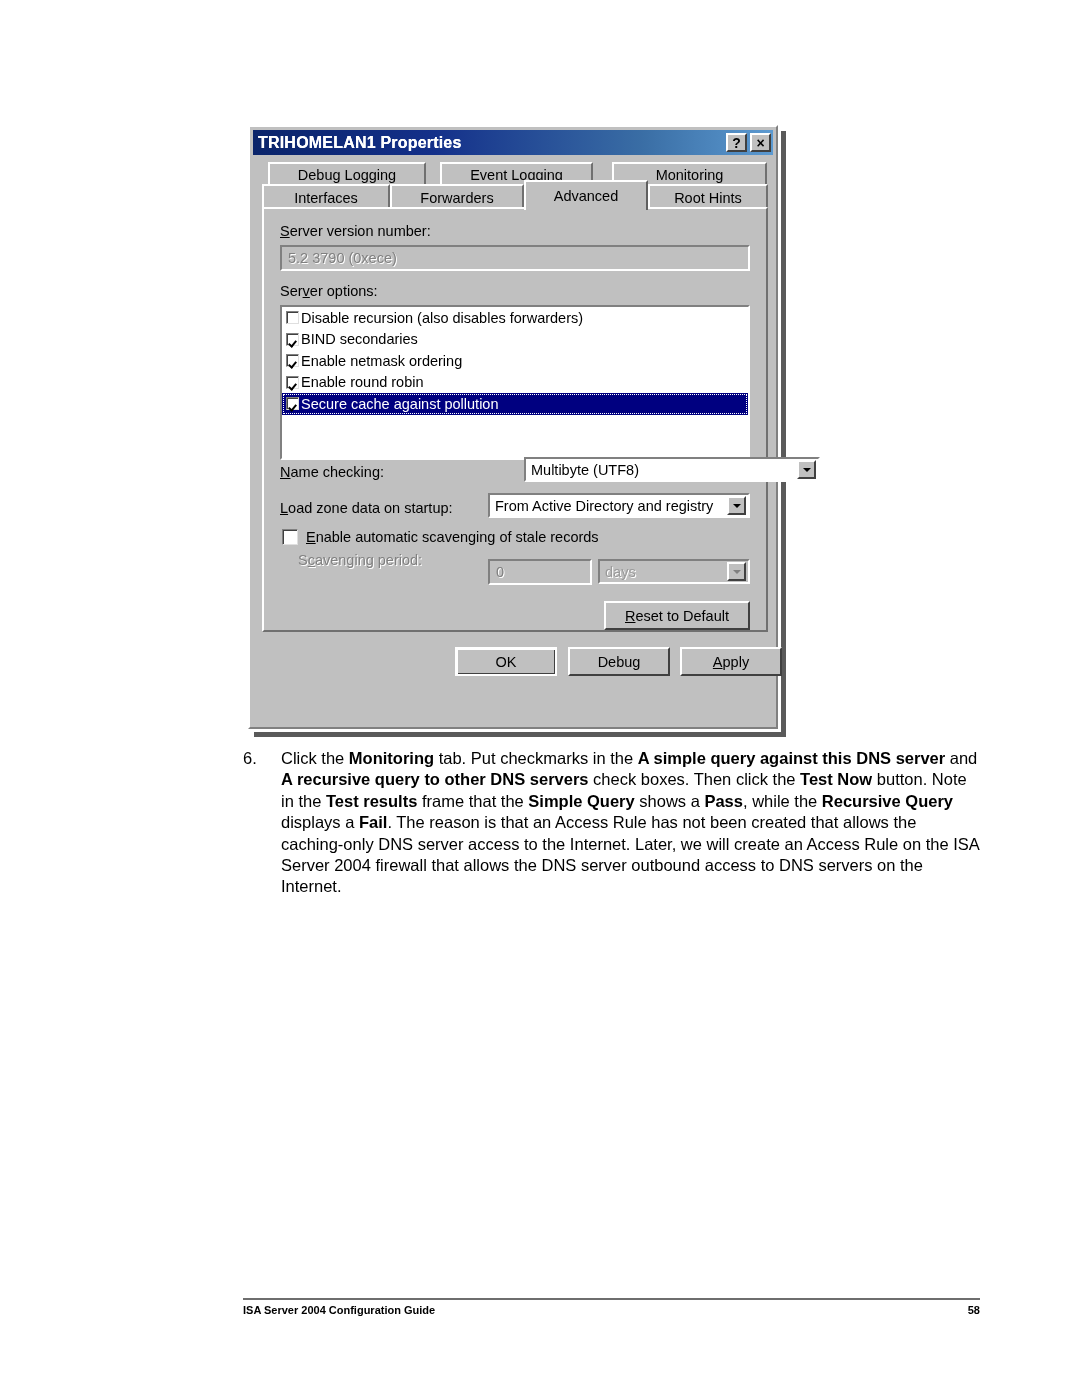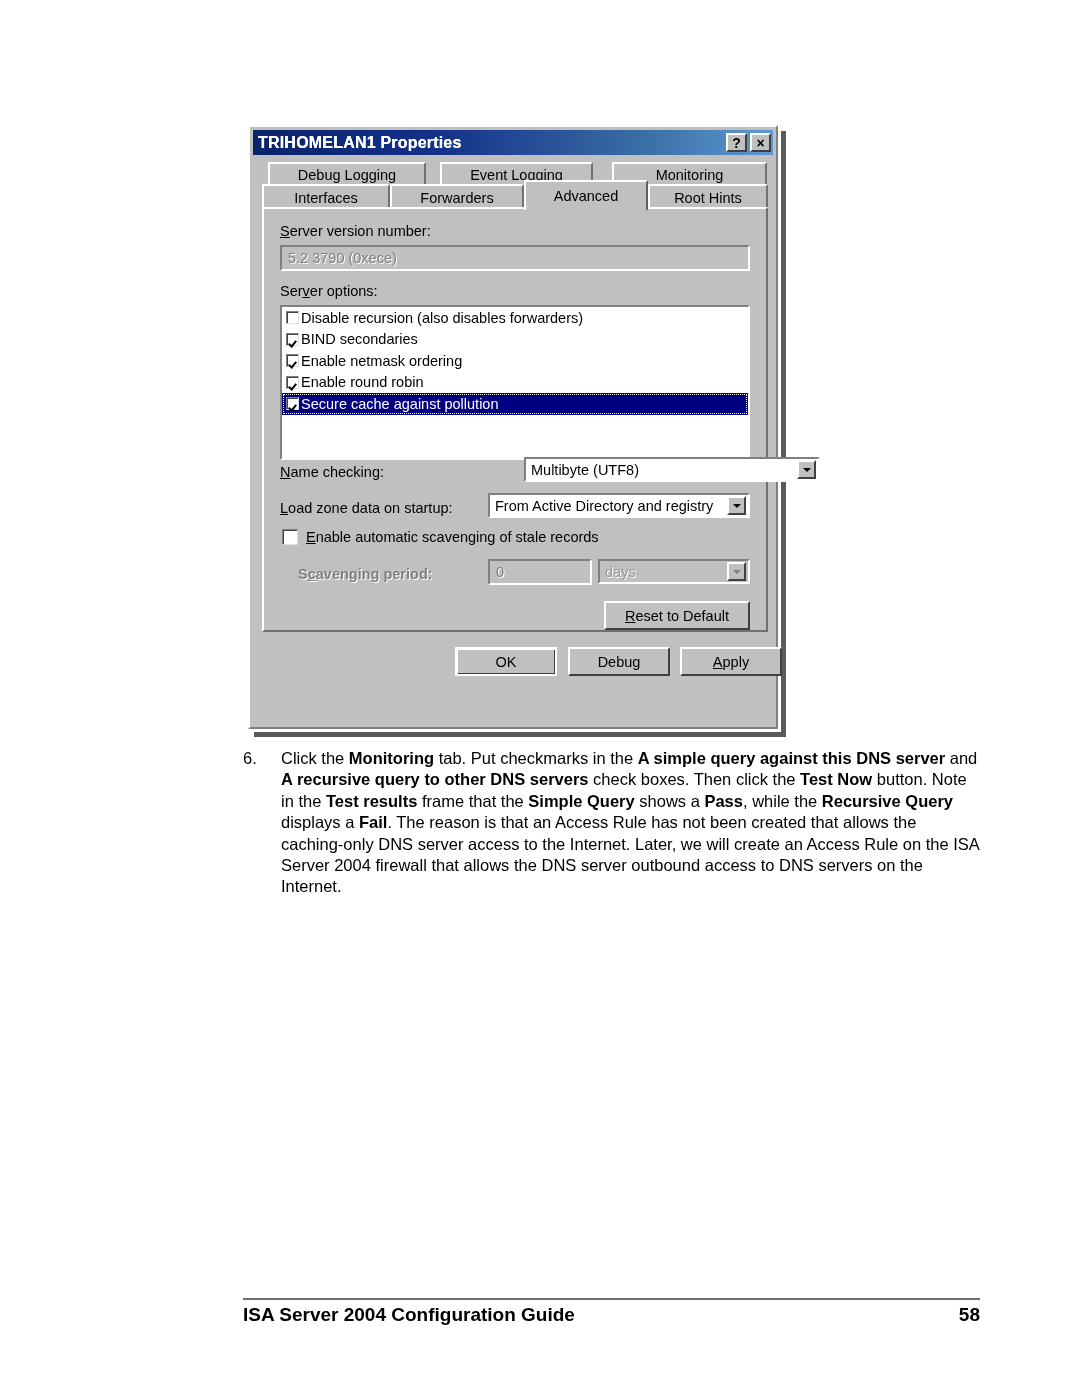--- a/index.html
+++ b/index.html
@@ -324,21 +324,21 @@
     height: 2px;
     background: #6e6e6e;
   }
   .footer {
     position: absolute;
     left: 243px;
     top: 1304px;
     width: 737px;
     display: flex;
     justify-content: space-between;
-    font-size: 19px;
+    font-size: 11px;
     font-weight: bold;
     color: #000;
   }
 </style>
 </head>
 <body>
 
 <div class="dialog-wrap">
   <div class="dialog-shadow-r"></div>
   <div class="dialog-shadow-b"></div>
@@ -409,21 +409,21 @@
         <span class="combo-arrow">
             <span class="arrow-glyph"></span>
           </span>
       </div>
 
       <div style="position:absolute; left:18px; top:320px; display:flex; align-items:center;">
         <span class="cbox big"></span>
         <span class="lbl" style="position:static;"><u>E</u>nable automatic scavenging of stale records</span>
       </div>
 
-      <div class="lbl disabled" style="left:34px; top:357px;font-weight:bold;">S<u>c</u>avenging period:</div>
+      <div class="lbl disabled" style="left:34px; top:343px;">S<u>c</u>avenging period:</div>
       <div class="sunken field-disabled" style="left:224px; top:350px; width:104px; height:26px;">0</div>
       <div class="combo disabled" style="left:334px; top:350px; width:152px;">
         <span class="combo-text">days</span>
         <span class="combo-arrow">
             <span class="arrow-glyph"></span>
           </span>
       </div>
 
       <div class="btn" style="left:340px; top:392px; width:146px; height:29px;"><u>R</u>eset to Default</div>
     </div>

